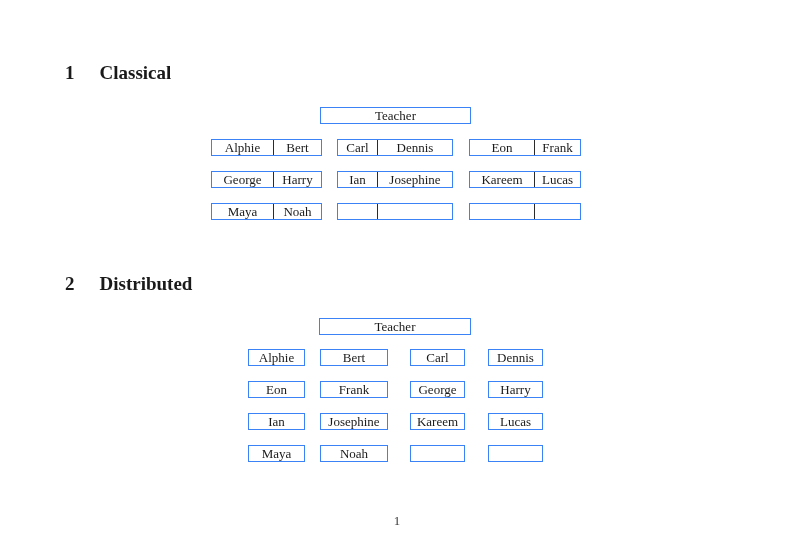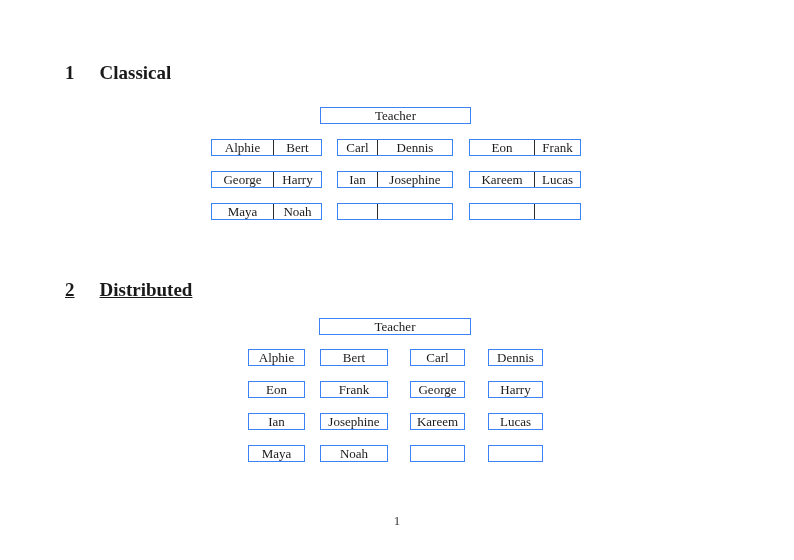--- a/index.html
+++ b/index.html
@@ -21,21 +21,21 @@
     left: 65px;
     font-size: 19px;
     font-weight: bold;
     line-height: 20px;
     white-space: nowrap;
   }
   .section-heading .sec-title {
     margin-left: 25px;
   }
   .heading-1 { top: 63px; }
-  .heading-2 { top: 280px; text-decoration: underline; }
+  .heading-2 { top: 274px; }
 
   .box {
     position: absolute;
     box-sizing: border-box;
     border: 1px solid #3b82f6;
     background: #ffffff;
     height: 17px;
     display: flex;
     align-items: center;
   }

